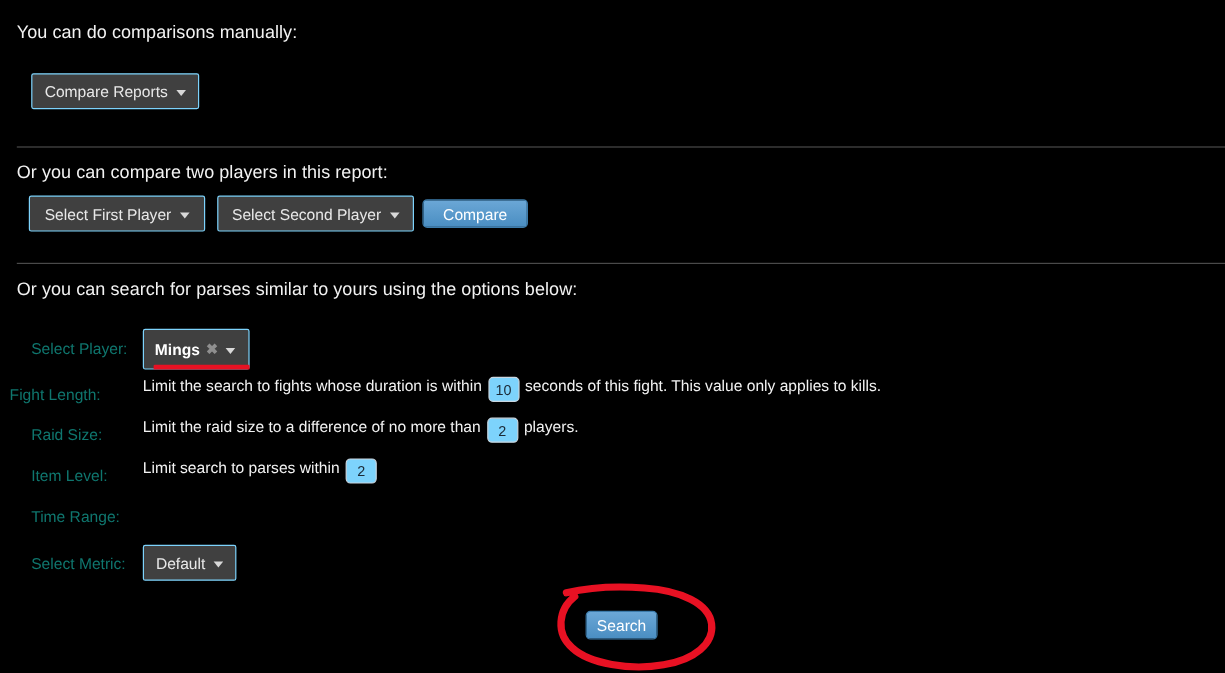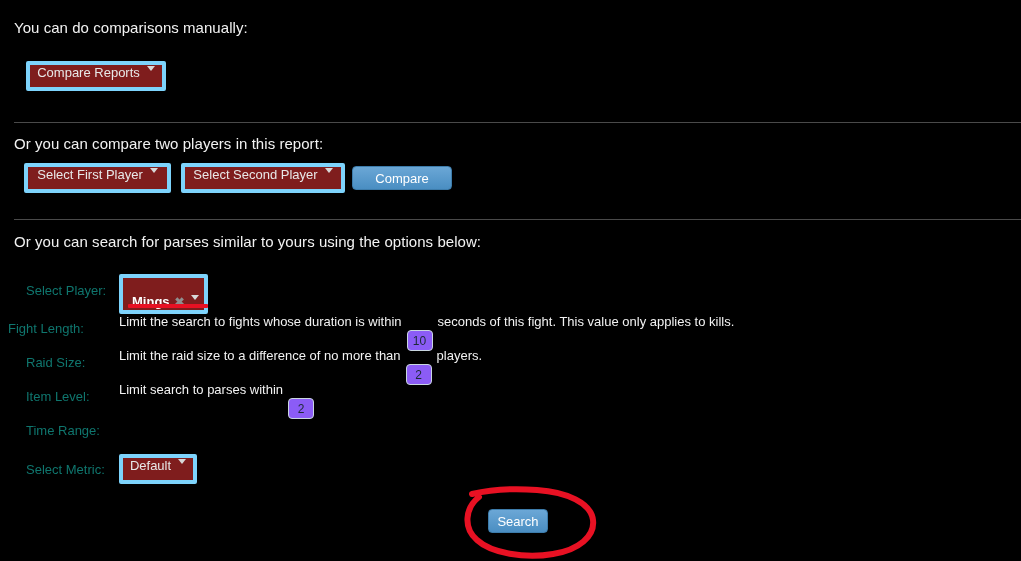--- a/index.html
+++ b/index.html
@@ -37,27 +37,27 @@
     left: 14px;
     right: 0px;
     height: 1px;
     background: #4a4a4a;
   }
 
   
   .dropdown {
     position: absolute;
     box-sizing: border-box;
-    background: #7f1d1d;
-    border: 4px solid #7dd3fc;
+    background: #404040;
+    border: 1px solid #7dd3fc;
     border-radius: 2px;
     color: #e8e8e8;
     font-size: 13px;
     display: flex;
-    align-items: flex-start;
+    align-items: center;
     justify-content: center;
     gap: 7px;
     padding: 0 12px;
     cursor: pointer;
     white-space: nowrap;
   }
   .dropdown .caret {
     display: inline-block;
     width: 0;
     height: 0;
@@ -121,30 +121,30 @@
     white-space: nowrap;
     display: flex;
   }
   .row-text .seg { white-space: pre; }
 
   .num-input {
     display: inline-block;
     box-sizing: border-box;
     width: 26px;
     height: 21px;
-    background: #8b5cf6;
+    background: #7dd3fc;
     border: 1px solid #c9d6e0;
     border-radius: 4px;
     color: #1b2a36;
     font-family: "Liberation Sans", sans-serif;
     font-size: 12px;
     text-align: center;
     line-height: 19px;
     padding: 0;
-    margin: 16px 5px;
+    margin: 0 5px;
     vertical-align: middle;
     outline: none;
   }
 
   
   .annot-ellipse {
     position: absolute;
     pointer-events: none;
   }
 </style>
@@ -167,29 +167,29 @@
   <div class="dropdown" style="left:181px; top:163px; width:164px; height:30px;">
     <span>Select Second Player</span>
     <span class="caret"></span>
   </div>
 
   <div class="dropdown" style="left:24px; top:163px; width:147px; height:30px;">
     <span>Select First Player</span>
     <span class="caret"></span>
   </div>
 
-  <div class="btn-primary" style="left:352px; top:166px; width:100px; height:24px;">Compare</div>
+  <div class="btn-primary" style="left:352px; top:166px; width:88px; height:24px;">Compare</div>
 
   <div class="divider" style="top:219px;"></div>
 
   <div class="lead" style="left:14px; top:233px;">Or you can search for parses similar to yours using the options below:</div>
 
   <div class="row-label" style="left:26px; top:283px;">Select Player:</div>
 
-  <div class="dropdown" style="left:119px; top:274px; width:89px; height:31px; justify-content:flex-start; padding:16px 9px; gap:6px;text-decoration:underline;">
+  <div class="dropdown" style="left:119px; top:274px; width:89px; height:31px; justify-content:flex-start; padding:16px 9px; gap:6px;">
     <span class="tag">
       <span>Mings</span>
       <span class="remove">✖</span>
     </span>
     <span class="caret"></span>
   </div>
 
   <div class="red-underline" style="left:128px; top:304px; width:80px; height:4px;"></div>
 
   <div class="row-label" style="left:8px; top:321px;">Fight Length:</div>

